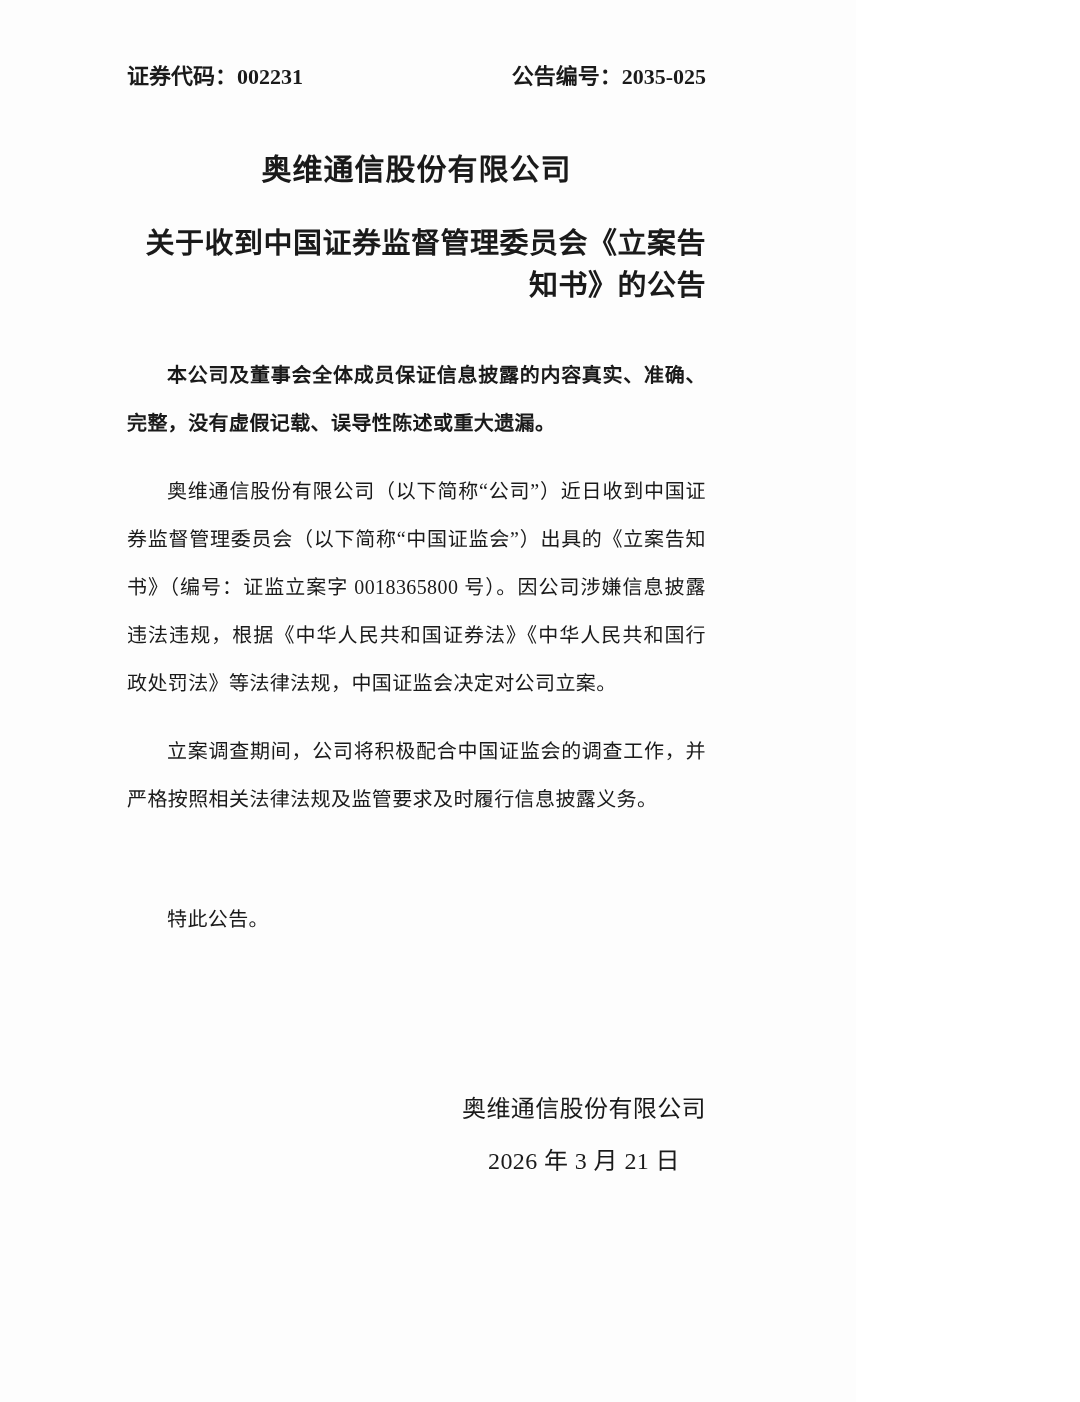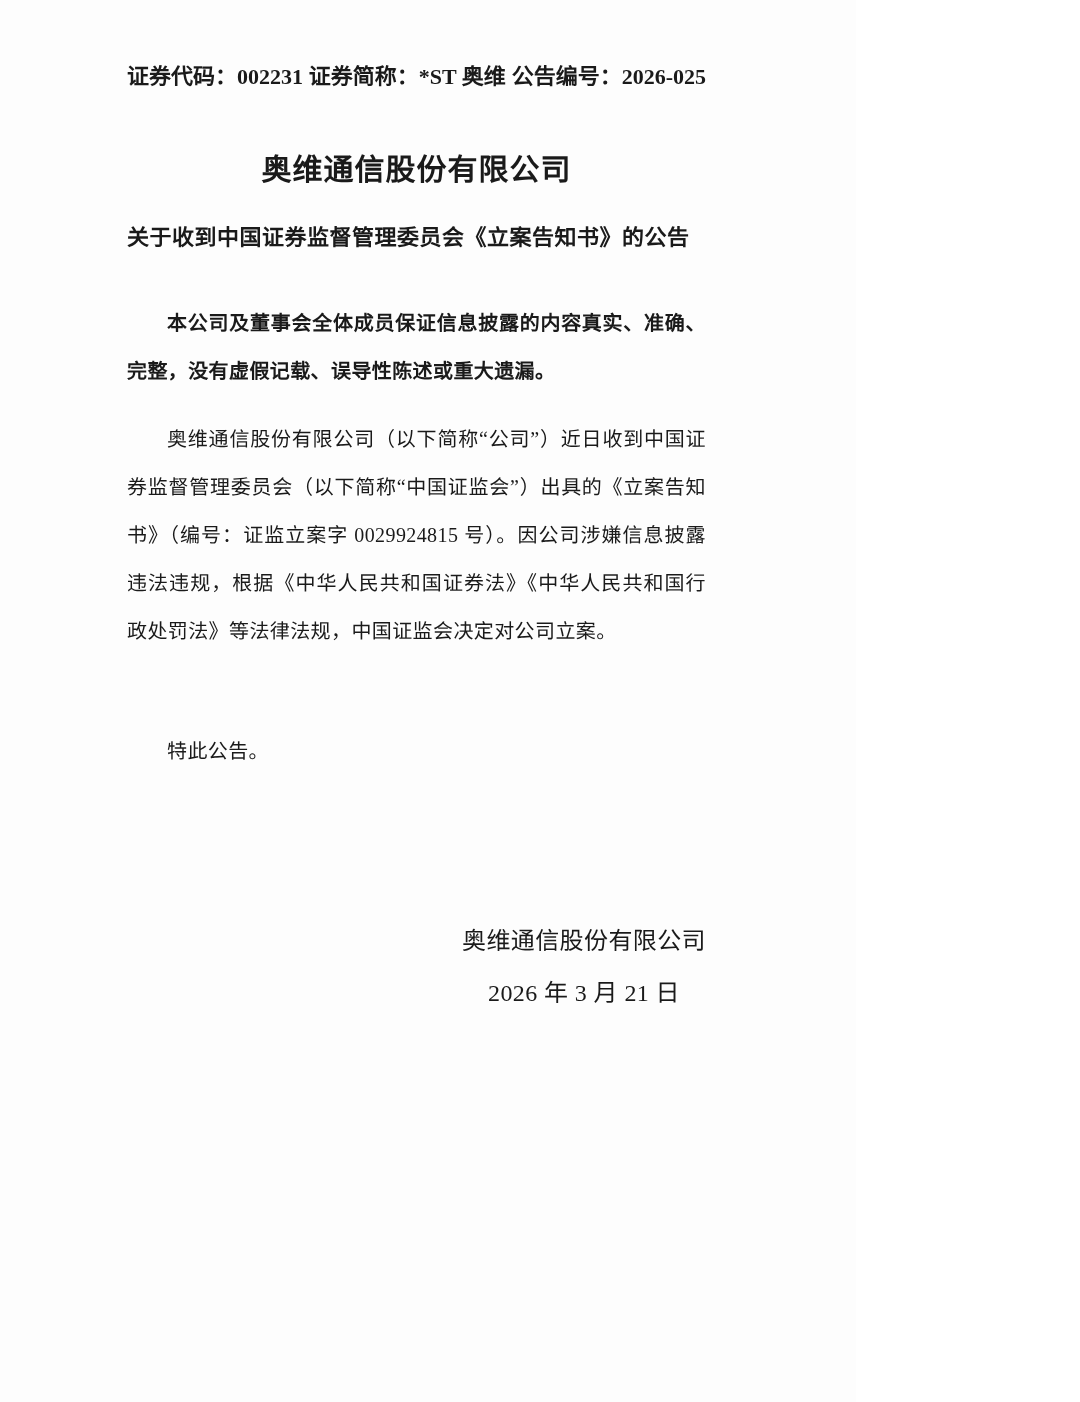--- a/index.html
+++ b/index.html
@@ -28,22 +28,22 @@
   }
   .doc-title {
     margin: 55px 0 0 0;
     text-align: center;
     font-size: 30px;
     font-weight: bold;
     letter-spacing: 1px;
   }
   .doc-subtitle {
     margin: 30px 0 4px 0;
-    text-align: left;
-    font-size: 22px;
+    text-align: right;
+    font-size: 29px;
     font-weight: bold;
     letter-spacing: 0.5px;
   }
   .body-text {
     margin: 20px 0 0 0;
     font-size: 20px;
     line-height: 48px;
     text-align: justify;
     text-indent: 2em;
     letter-spacing: 0.4px;
@@ -68,32 +68,32 @@
     letter-spacing: 0.4px;
   }
 </style>
 </head>
 <body>
 
 <div class="page">
 
   <div class="doc-header">
     <span>证券代码：002231</span>
-    <span>证券简称：*ST 奥维</span>
-    <span>公告编号：2026-025</span>
+    <span>公告编号：2035-025</span>
   </div>
 
   <h1 class="doc-title">奥维通信股份有限公司</h1>
 
   <h2 class="doc-subtitle">关于收到中国证券监督管理委员会《立案告知书》的公告</h2>
 
   <p class="body-text statement">本公司及董事会全体成员保证信息披露的内容真实、准确、完整，没有虚假记载、误导性陈述或重大遗漏。</p>
 
-  <p class="body-text">奥维通信股份有限公司（以下简称“公司”）近日收到中国证券监督管理委员会（以下简称“中国证监会”）出具的《立案告知书》（编号：证监立案字 0029924815 号）。因公司涉嫌信息披露违法违规，根据《中华人民共和国证券法》《中华人民共和国行政处罚法》等法律法规，中国证监会决定对公司立案。</p>
+  <p class="body-text">奥维通信股份有限公司（以下简称“公司”）近日收到中国证券监督管理委员会（以下简称“中国证监会”）出具的《立案告知书》（编号：证监立案字 0018365800 号）。因公司涉嫌信息披露违法违规，根据《中华人民共和国证券法》《中华人民共和国行政处罚法》等法律法规，中国证监会决定对公司立案。</p>
 
+  <p class="body-text">立案调查期间，公司将积极配合中国证监会的调查工作，并严格按照相关法律法规及监管要求及时履行信息披露义务。</p>
 
 
   <p class="body-text closing">特此公告。</p>
 
   <div class="signature">
     <div class="signature-inner">
       <div>奥维通信股份有限公司</div>
       <div>2026 年 3 月 21 日</div>
     </div>
   </div>

